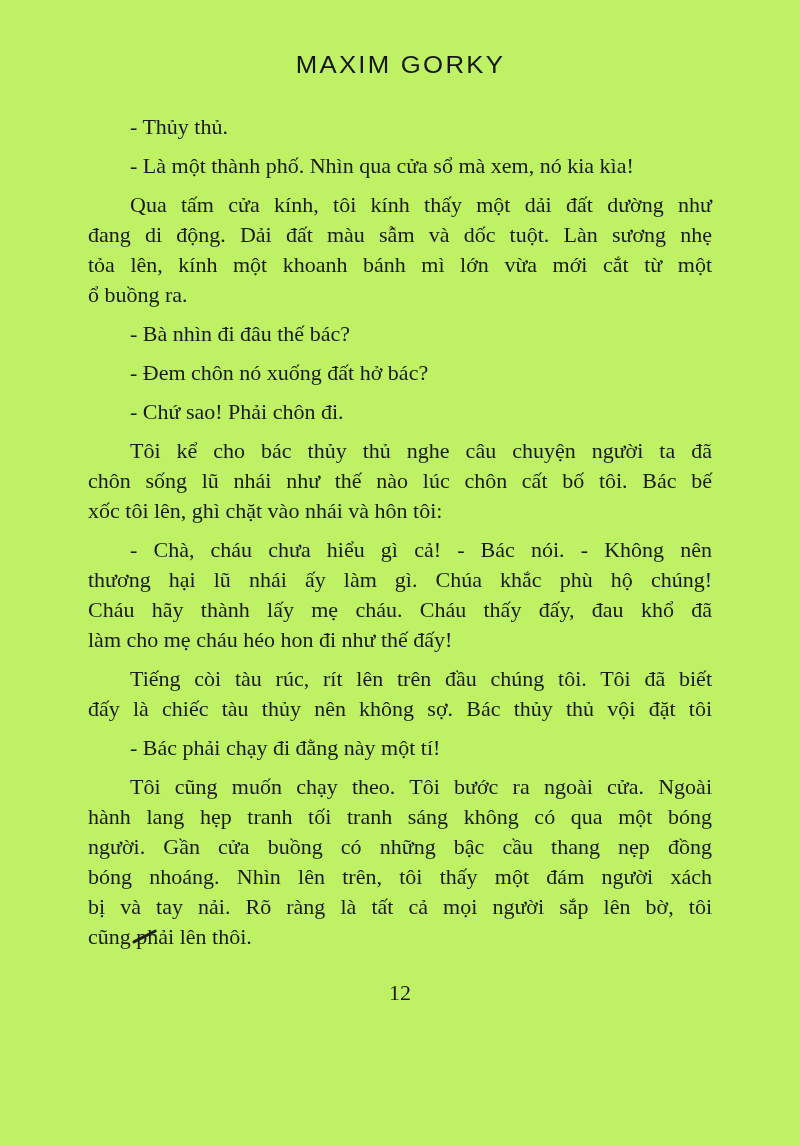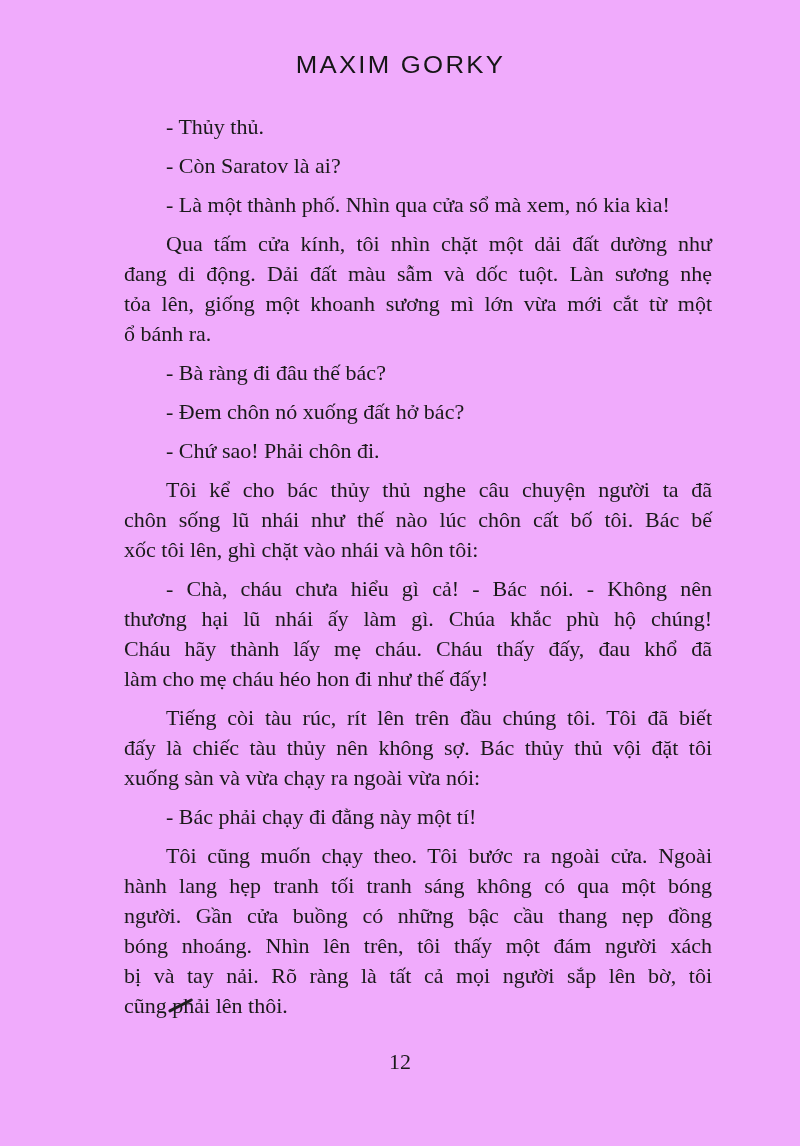--- a/index.html
+++ b/index.html
@@ -4,21 +4,21 @@
 <style>
   html, body {
     margin: 0;
     padding: 0;
     background: #ffffff;
   }
   .book-page {
     position: relative;
     width: 800px;
     height: 1146px;
-    background: #f0abfc;
+    background: #bef264;
     color: #1a1a1a;
     font-family: "Liberation Serif", "DejaVu Serif", serif;
     overflow: hidden;
   }
   .running-header {
     margin-top: 52px;
     text-align: center;
     font-family: "Liberation Sans", "DejaVu Sans", sans-serif;
     font-size: 23px;
     font-weight: normal;
@@ -37,21 +37,20 @@
   .para {
     margin: 0 0 9px 0;
   }
   .line {
     height: 30px;
     line-height: 30px;
     text-align: justify;
     text-align-last: justify;
     text-justify: inter-word;
     overflow: visible;
-    margin-left: 36px;
   }
   .para .line.first {
     text-indent: 42px;
   }
   .para .line.last {
     text-align-last: left;
   }
   .smudge {
     position: relative;
     display: inline-block;
@@ -82,33 +81,30 @@
 <div class="book-page">
   <div class="running-header">
     <span class="stretch">MAXIM GORKY</span>
   </div>
 
   <div class="text-block">
       <div class="para">
         <div class="line first last">- Thủy thủ.</div>
       </div>
       <div class="para">
-        <div class="line first last">- Còn Saratov là ai?</div>
-      </div>
-      <div class="para">
         <div class="line first last">- Là một thành phố. Nhìn qua cửa sổ mà xem, nó kia kìa!</div>
       </div>
       <div class="para">
-        <div class="line first">Qua tấm cửa kính, tôi nhìn chặt một dải đất dường như</div>
+        <div class="line first">Qua tấm cửa kính, tôi kính thấy một dải đất dường như</div>
         <div class="line">đang di động. Dải đất màu sẫm và dốc tuột. Làn sương nhẹ</div>
-        <div class="line">tỏa lên, giống một khoanh sương mì lớn vừa mới cắt từ một</div>
-        <div class="line last">ổ bánh ra.</div>
+        <div class="line">tỏa lên, kính một khoanh bánh mì lớn vừa mới cắt từ một</div>
+        <div class="line last">ổ buồng ra.</div>
       </div>
       <div class="para">
-        <div class="line first last">- Bà ràng đi đâu thế bác?</div>
+        <div class="line first last">- Bà nhìn đi đâu thế bác?</div>
       </div>
       <div class="para">
         <div class="line first last">- Đem chôn nó xuống đất hở bác?</div>
       </div>
       <div class="para">
         <div class="line first last">- Chứ sao! Phải chôn đi.</div>
       </div>
       <div class="para">
         <div class="line first">Tôi kể cho bác thủy thủ nghe câu chuyện người ta đã</div>
         <div class="line">chôn sống lũ nhái như thế nào lúc chôn cất bố tôi. Bác bế</div>
@@ -116,21 +112,20 @@
       </div>
       <div class="para">
         <div class="line first">- Chà, cháu chưa hiểu gì cả! - Bác nói. - Không nên</div>
         <div class="line">thương hại lũ nhái ấy làm gì. Chúa khắc phù hộ chúng!</div>
         <div class="line">Cháu hãy thành lấy mẹ cháu. Cháu thấy đấy, đau khổ đã</div>
         <div class="line last">làm cho mẹ cháu héo hon đi như thế đấy!</div>
       </div>
       <div class="para">
         <div class="line first">Tiếng còi tàu rúc, rít lên trên đầu chúng tôi. Tôi đã biết</div>
         <div class="line">đấy là chiếc tàu thủy nên không sợ. Bác thủy thủ vội đặt tôi</div>
-        <div class="line last">xuống sàn và vừa chạy ra ngoài vừa nói:</div>
       </div>
       <div class="para">
         <div class="line first last">- Bác phải chạy đi đằng này một tí!</div>
       </div>
       <div class="para">
         <div class="line first">Tôi cũng muốn chạy theo. Tôi bước ra ngoài cửa. Ngoài</div>
         <div class="line">hành lang hẹp tranh tối tranh sáng không có qua một bóng</div>
         <div class="line">người. Gần cửa buồng có những bậc cầu thang nẹp đồng</div>
         <div class="line">bóng nhoáng. Nhìn lên trên, tôi thấy một đám người xách</div>
         <div class="line">bị và tay nải. Rõ ràng là tất cả mọi người sắp lên bờ, tôi</div>

